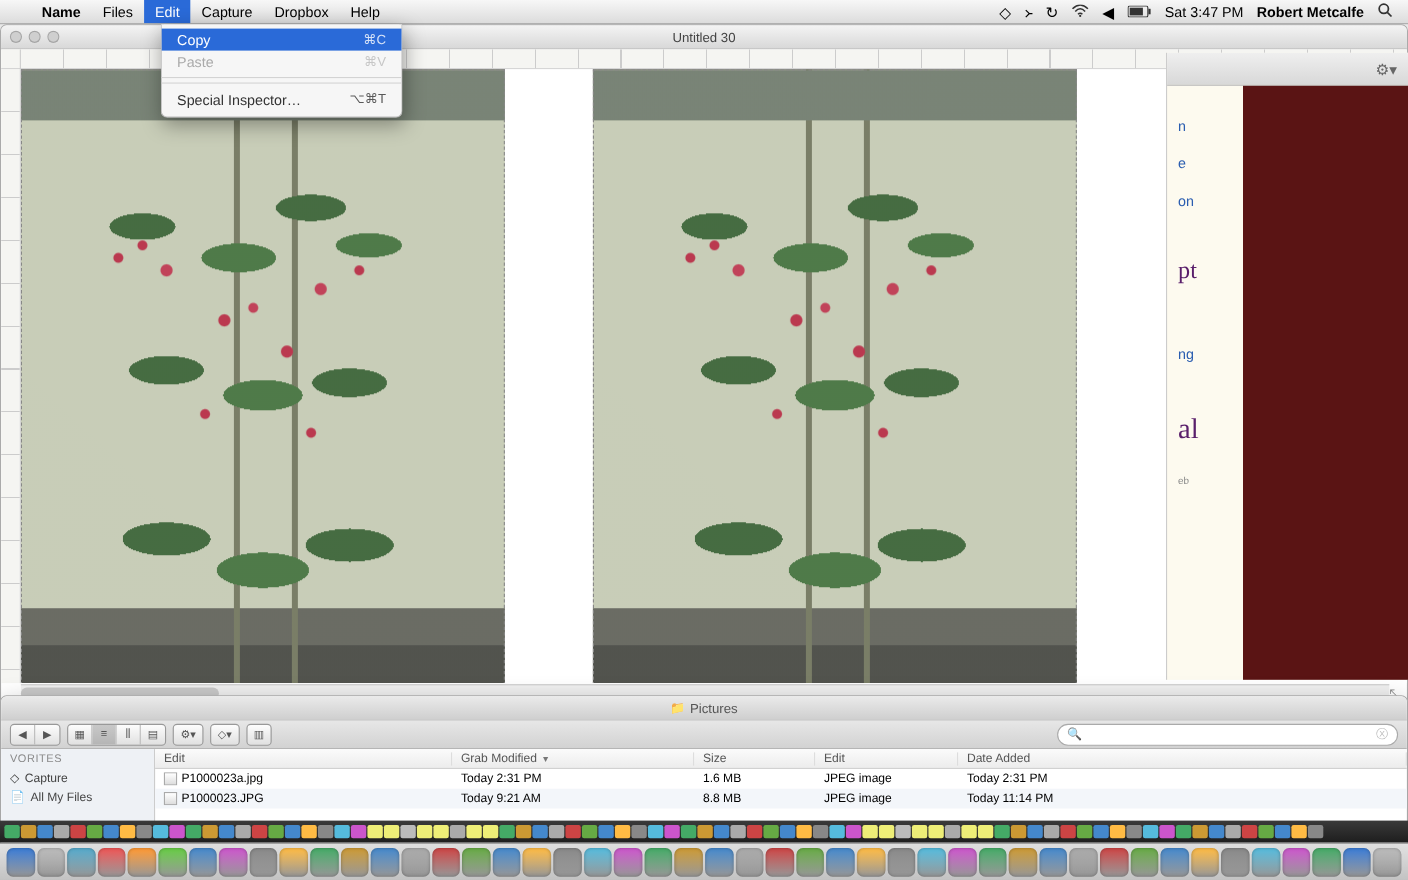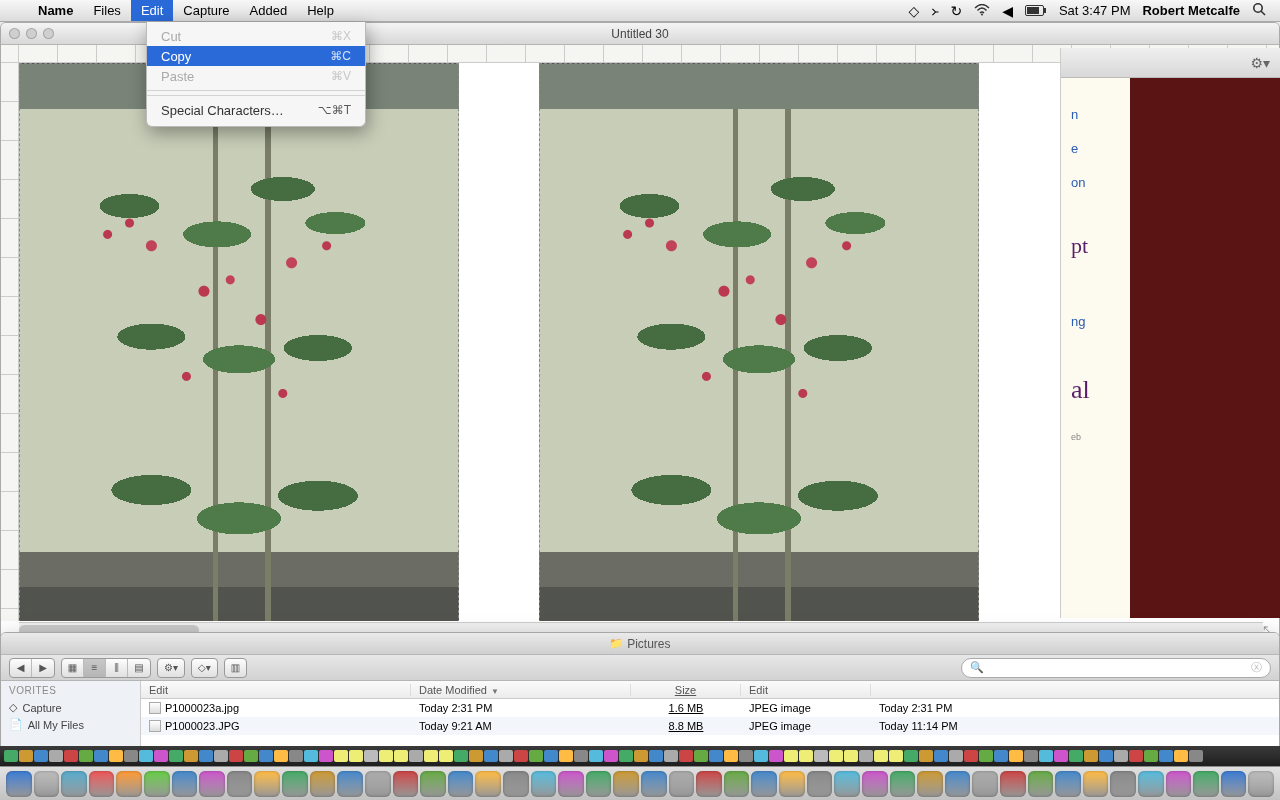--- a/index.html
+++ b/index.html
@@ -173,21 +173,21 @@
   .fsidebar .sec { font-size:10px; color:#8a8a8a; text-transform:uppercase; letter-spacing:0.5px; margin-bottom:3px;}
   .fsidebar .srow { display:flex; align-items:center; gap:5px; padding:2px 0; color:#444;}
   .flist { flex:1; font-size:11px; }
   .flist .header { display:flex; background:linear-gradient(#fbfbfb,#ececec); border-bottom:1px solid #ccc; height:18px; align-items:center; color:#555;}
   .flist .header .col { padding:0 8px; border-right:1px solid #ddd; }
   .flist .row { display:flex; height:18px; align-items:center; }
   .flist .row:nth-child(odd){ background:#f3f6fa; }
   .flist .row .col { padding:0 8px; overflow:hidden; white-space:nowrap; }
   .col.name { width:270px; display:flex; align-items:center; gap:4px;}
   .col.date { width:220px; }
-  .col.size { width:110px; text-align:center;text-decoration:underline;}
+  .col.size { width:110px; text-align:left;}
   .col.kind { width:130px;}
   .col.added { flex:1; }
   .fileic { width:12px; height:12px; background:linear-gradient(#fff,#ddd); border:1px solid #aaa; }
   .sort-ind { margin-left:4px; font-size:8px; color:#777;}
 
   
   .dock {
     position:absolute; left:0; right:0; bottom:0; height:34px;
     background:linear-gradient(rgba(230,230,230,0.85), rgba(190,190,190,0.9));
     border-top:1px solid rgba(0,0,0,0.25);
@@ -204,21 +204,21 @@
 </head>
 <body>
 
 <div class="menubar">
   <div class="left">
     <span class="apple"></span>
     <span class="mitem appname">Name</span>
     <span class="mitem">Files</span>
     <span class="mitem active">Edit</span>
     <span class="mitem">Capture</span>
-    <span class="mitem">Added</span>
+    <span class="mitem">Dropbox</span>
     <span class="mitem">Help</span>
   </div>
   <div class="right">
     <span class="icon">◇</span>
     <span class="icon">᚛</span>
     <span class="icon">↻</span>
     <span class="icon">
       <svg width="16" height="12" viewBox="0 0 16 12">
           <path d="M1 4 Q8 -3 15 4 M3.5 6.5 Q8 1.5 12.5 6.5 M6 9 Q8 7 10 9" stroke="#333" stroke-width="1.4" fill="none"></path>
           <circle cx="8" cy="10.5" r="1" fill="#333"></circle>
@@ -237,36 +237,32 @@
     <span class="icon">
       <svg width="14" height="14" viewBox="0 0 14 14">
           <circle cx="6" cy="6" r="4.2" stroke="#333" stroke-width="1.6" fill="none"></circle>
           <line x1="9.2" y1="9.2" x2="13" y2="13" stroke="#333" stroke-width="1.6"></line>
         </svg>
     </span>
   </div>
 </div>
 
 <div class="dropdown">
-  <div class="drow disabled">
-    <span>Cut</span>
-      <span class="sc">⌘X</span>
-  </div>
   <div class="drow highlight">
     <span>Copy</span>
       <span class="sc">⌘C</span>
   </div>
   <div class="drow disabled">
     <span>Paste</span>
       <span class="sc">⌘V</span>
   </div>
   <div class="sep"></div>
   <div class="sep"></div>
   <div class="drow">
-    <span>Special Characters…</span>
+    <span>Special Inspector…</span>
       <span class="sc">⌥⌘T</span>
   </div>
 </div>
 
 <div class="docwin">
   <div class="titlebar">
     <div class="traffic">
       <span class="tl"></span>
       <span class="tl"></span>
       <span class="tl"></span>
@@ -348,23 +344,24 @@
         <span>Capture</span>
       </div>
       <div class="srow">
         <span>📄</span>
         <span>All My Files</span>
       </div>
     </div>
     <div class="flist">
       <div class="header">
         <span class="col name">Edit</span>
-        <span class="col date"><span>Date Modified</span><span class="sort-ind">▼</span></span>
+        <span class="col date"><span>Grab Modified</span><span class="sort-ind">▼</span></span>
         <span class="col size">Size</span>
         <span class="col kind">Edit</span>
+        <span class="col added">Date Added</span>
       </div>
       <div class="row">
         <span class="col name">
             <span class="fileic"></span>
             <span>P1000023a.jpg</span>
           </span>
         <span class="col date">Today 2:31 PM</span>
         <span class="col size">1.6 MB</span>
         <span class="col kind">JPEG image</span>
         <span class="col added">Today 2:31 PM</span>

